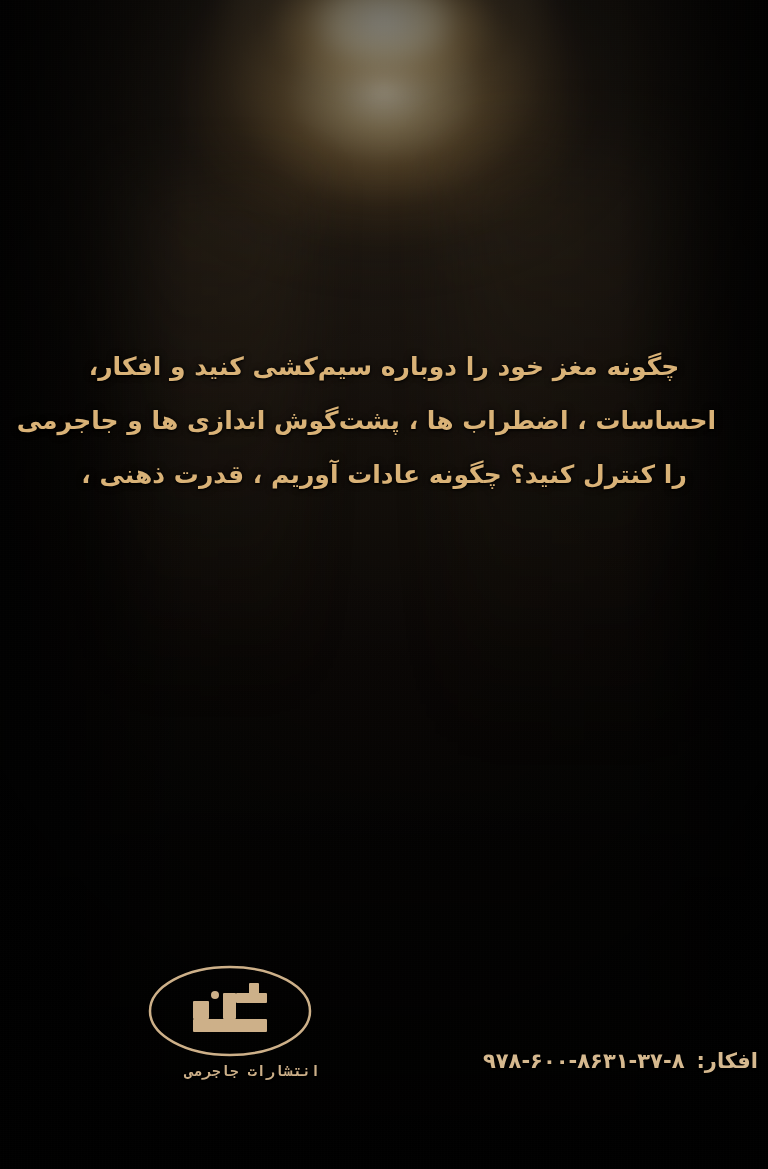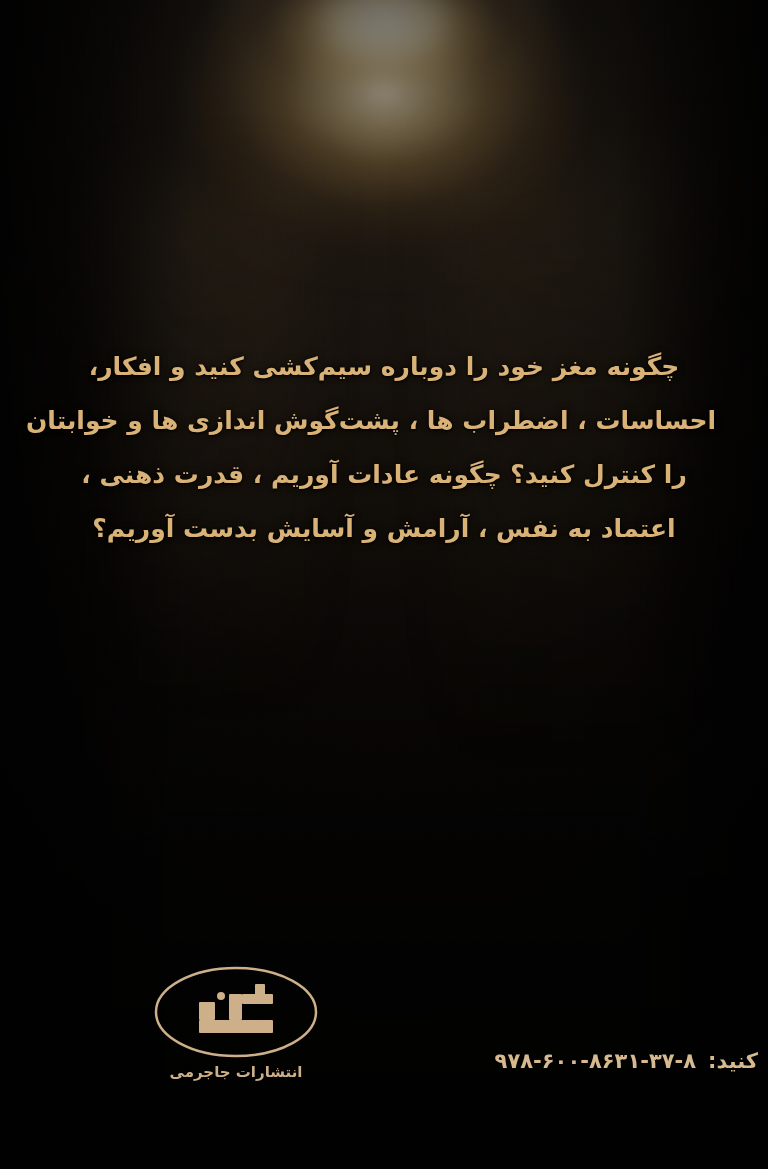--- a/index.html
+++ b/index.html
@@ -145,24 +145,24 @@
     font-size: 25px;
     line-height: 54px;
     font-weight: 600;
     white-space: nowrap;
     text-shadow: 0 0 7px rgba(0,0,0,0.85), 0 1px 2px rgba(0,0,0,0.9);
   }
 
   
   .logo-block {
     position: absolute;
-    left: 146px;
+    left: 140px;
     bottom: 88px;
     width: 180px;
-    text-align: center;
+    font-family: Liberation Mono, monospace;
   }
   .logo-oval {
     position: relative;
     width: 170px;
     height: 96px;
     margin: 0 auto;
   }
   .logo-oval svg { display: block; }
   .logo-caption {
     margin-top: 3px;
@@ -216,41 +216,40 @@
   <div class="bg-left-shadow"></div>
   <div class="bg-right-shadow"></div>
   <div class="bg-bottom-shadow"></div>
   <div class="bg-vignette"></div>
   <div class="grain"></div>
 
   <div class="content">
 
     <div class="blurb">
       <div class="blurb-line">چگونه مغز خود را دوباره سیم‌کشی کنید و افکار،</div>
-      <div class="blurb-line">احساسات ، اضطراب ها ، پشت‌گوش اندازی ها و خوابتان</div>
+      <div class="blurb-line">احساسات ، اضطراب ها ، پشت‌گوش اندازی ها و جاجرمی</div>
       <div class="blurb-line">را کنترل کنید؟ چگونه عادات آوریم ، قدرت ذهنی ،</div>
-      <div class="blurb-line">اعتماد به نفس ، آرامش و آسایش بدست آوریم؟</div>
     </div>
 
     <div class="logo-block">
       <div class="logo-oval">
         <svg width="170" height="96" viewBox="0 0 170 96" xmlns="http://www.w3.org/2000/svg">
           <ellipse cx="85" cy="48" rx="80" ry="44" fill="none" stroke="#cdb089" stroke-width="2.5"></ellipse>
           <g fill="#cdb089">
             <rect x="48" y="56" width="74" height="13" rx="1"></rect>
             <rect x="48" y="38" width="16" height="18" rx="1"></rect>
             <rect x="78" y="30" width="13" height="26" rx="1"></rect>
             <rect x="91" y="30" width="31" height="10" rx="1"></rect>
             <rect x="104" y="20" width="10" height="12" rx="1"></rect>
             <circle cx="70" cy="32" r="4"></circle>
           </g>
         </svg>
       </div>
       <div class="logo-caption">انتشارات جاجرمی</div>
     </div>
 
     <div class="isbn-row">
-      <span class="isbn-label">کنید:</span>
+      <span class="isbn-label">افکار:</span>
       <span class="isbn-value">۹۷۸-۶۰۰-۸۶۳۱-۳۷-۸</span>
     </div>
 
   </div>
 </div>
 
 </body></html>

